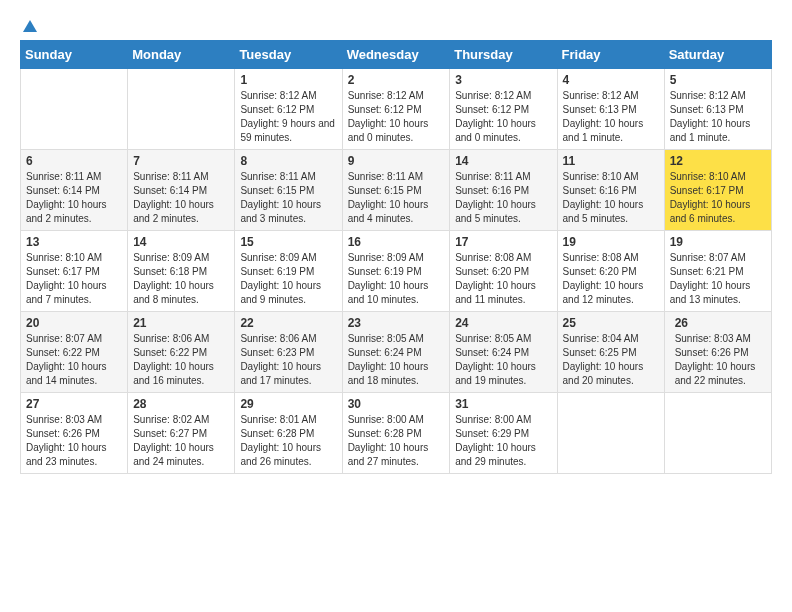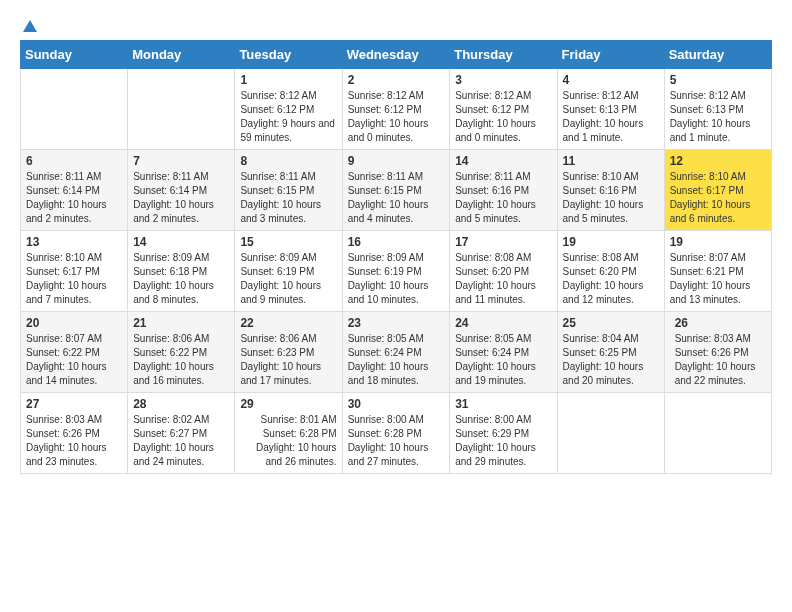--- a/index.html
+++ b/index.html
@@ -287,21 +287,21 @@
 Daylight: 10 hours and 23 minutes.</div>
         </td>
         <td>
           <span class="day-number">28</span>
           <div class="day-info" style="white-space: pre-line;">Sunrise: 8:02 AM
 Sunset: 6:27 PM
 Daylight: 10 hours and 24 minutes.</div>
         </td>
         <td>
           <span class="day-number">29</span>
-          <div class="day-info" style="white-space: pre-line; text-align: right;">Sunrise: 8:01 AM
+          <div class="day-info" style="white-space: pre-line;">Sunrise: 8:01 AM
 Sunset: 6:28 PM
 Daylight: 10 hours and 26 minutes.</div>
         </td>
         <td>
           <span class="day-number">30</span>
           <div class="day-info" style="white-space: pre-line;">Sunrise: 8:00 AM
 Sunset: 6:28 PM
 Daylight: 10 hours and 27 minutes.</div>
         </td>
         <td>

